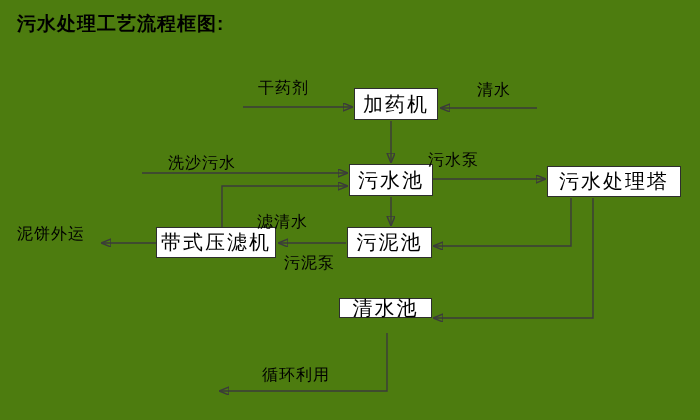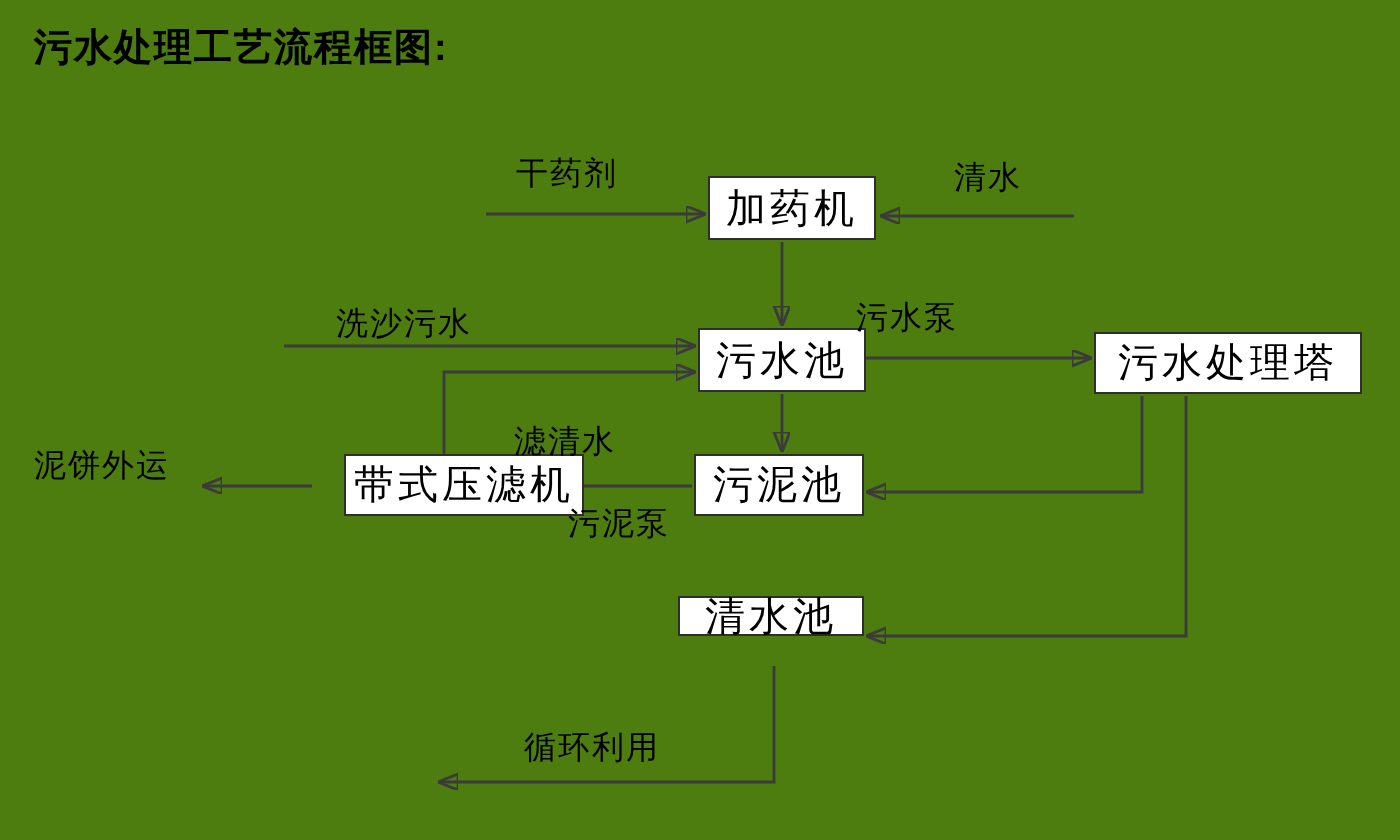--- a/index.html
+++ b/index.html
@@ -56,21 +56,21 @@
     font-size: 16px;
     color: #000000;
     letter-spacing: 1px;
     white-space: nowrap;
     line-height: 1.1;
   }
   .n-dosing   { left: 354px; top:  88px; width:  84px; height: 32px; }
   .n-sewage   { left: 349px; top: 164px; width:  84px; height: 32px; }
   .n-tower    { left: 547px; top: 166px; width: 134px; height: 31px; }
   .n-sludge   { left: 347px; top: 227px; width:  85px; height: 31px; }
-  .n-belt     { left: 156px; top: 227px; width: 120px; height: 31px; margin-left: 16px; }
+  .n-belt     { left: 156px; top: 227px; width: 120px; height: 31px; }
   .n-clear    { left: 339px; top: 298px; width:  93px; height: 20px; }
   .l-dry      { left: 258px; top:  79px; }
   .l-clearw   { left: 477px; top:  81px; }
   .l-sand     { left: 168px; top: 154px; }
   .l-filtered { left: 257px; top: 191px; margin-top: 22px; }
   .l-sewpump  { left: 428px; top: 151px; }
   .l-bottom   { left: 470px; top: 222px; }
   .l-sludgep  { left: 284px; top: 222px; margin-top: 32px; }
   .l-mudcake  { left: 17px;  top: 225px; }
   .l-recycle  { left: 262px; top: 366px; }

